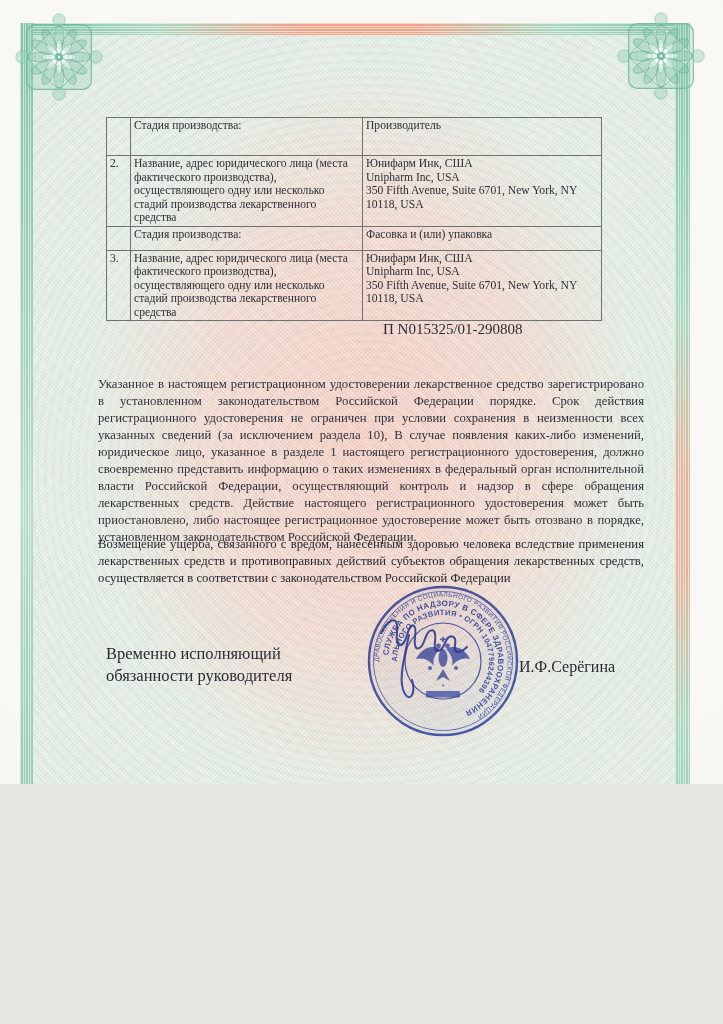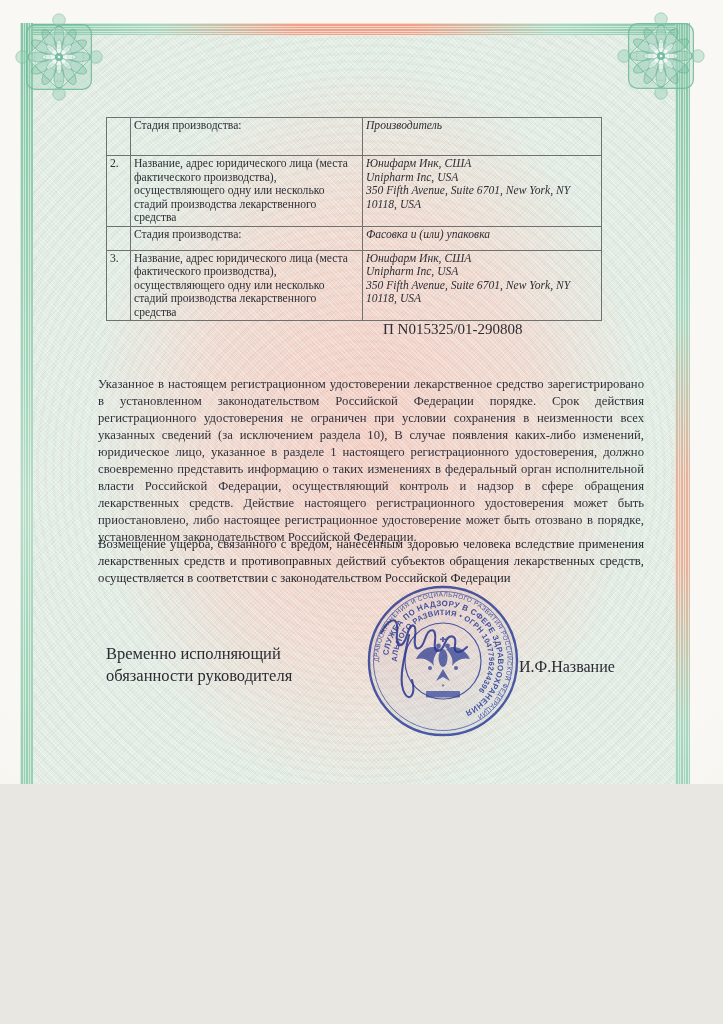--- a/index.html
+++ b/index.html
@@ -58,21 +58,21 @@
     position:absolute; left:106px; top:117px; width:495px;
     border-collapse:collapse; table-layout:fixed;
     font-size:11.6px; line-height:13.5px; color:#2e2e35;
   }
   table.reg-table td {
     border:1px solid #70706e; vertical-align:top; padding:1px 3px 1px 3px;
     overflow:hidden;
   }
   td.c-num { width:24px; text-align:left; padding-left:4px; }
   td.c-label { width:232px; }
-  td.c-value { width:239px; white-space:pre-line;font-style:italic; }
+  td.c-value { width:239px; white-space:pre-line; }
   .section10-heading {
     left:106px; top:318px; width:225px;
     font-size:13.2px; line-height:15.5px; font-weight:bold; color:#26262e;
   }
   .reg-number { left:383px; top:321px; font-size:15px; color:#2c2c34; }
   .para {
     left:98px; width:546px; font-size:12.7px; line-height:17px;
     text-align:justify; color:#30303a;
   }
   .para-main { top:376px; }
@@ -183,21 +183,21 @@
   </tbody>
     </table>
 
   <div class="abs reg-number">П N015325/01-290808</div>
 
   <div class="abs para para-main">Указанное в настоящем регистрационном удостоверении лекарственное средство зарегистрировано в установленном законодательством Российской Федерации порядке. Срок действия регистрационного удостоверения не ограничен при условии сохранения в неизменности всех указанных сведений (за исключением раздела 10), В случае появления каких-либо изменений, юридическое лицо, указанное в разделе 1 настоящего регистрационного удостоверения, должно своевременно представить информацию о таких изменениях в федеральный орган исполнительной власти Российской Федерации, осуществляющий контроль и надзор в сфере обращения лекарственных средств. Действие настоящего регистрационного удостоверения может быть приостановлено, либо настоящее регистрационное удостоверение может быть отозвано в порядке, установленном законодательством Российской Федерации.</div>
   <div class="abs para para-liability">Возмещение ущерба, связанного с вредом, нанесенным здоровью человека вследствие применения лекарственных средств и противоправных действий субъектов обращения лекарственных средств, осуществляется в соответствии с законодательством Российской Федерации</div>
 
   <div class="abs sig-title">Временно исполняющий
 обязанности руководителя</div>
-  <div class="abs sig-name">И.Ф.Название</div>
+  <div class="abs sig-name">И.Ф.Серёгина</div>
 
   <svg class="abs stamp-wrap" viewBox="-81 -81 162 162">
     <defs>
       <path id="tp-outer" d="M -64.5 0 A 64.5 64.5 0 1 1 64.5 0 A 64.5 64.5 0 1 1 -64.5 0" fill="none"></path>
       <path id="tp-r1" d="M -55 0 A 55 55 0 1 1 55 0 A 55 55 0 1 1 -55 0" fill="none"></path>
       <path id="tp-r2" d="M -46 0 A 46 46 0 1 1 46 0 A 46 46 0 1 1 -46 0" fill="none"></path>
     </defs>
     <g stroke="#3c50b4" fill="none" opacity="0.9">
       <circle r="74" stroke-width="2.4"></circle>
       <circle r="69.5" stroke-width="0.8"></circle>

